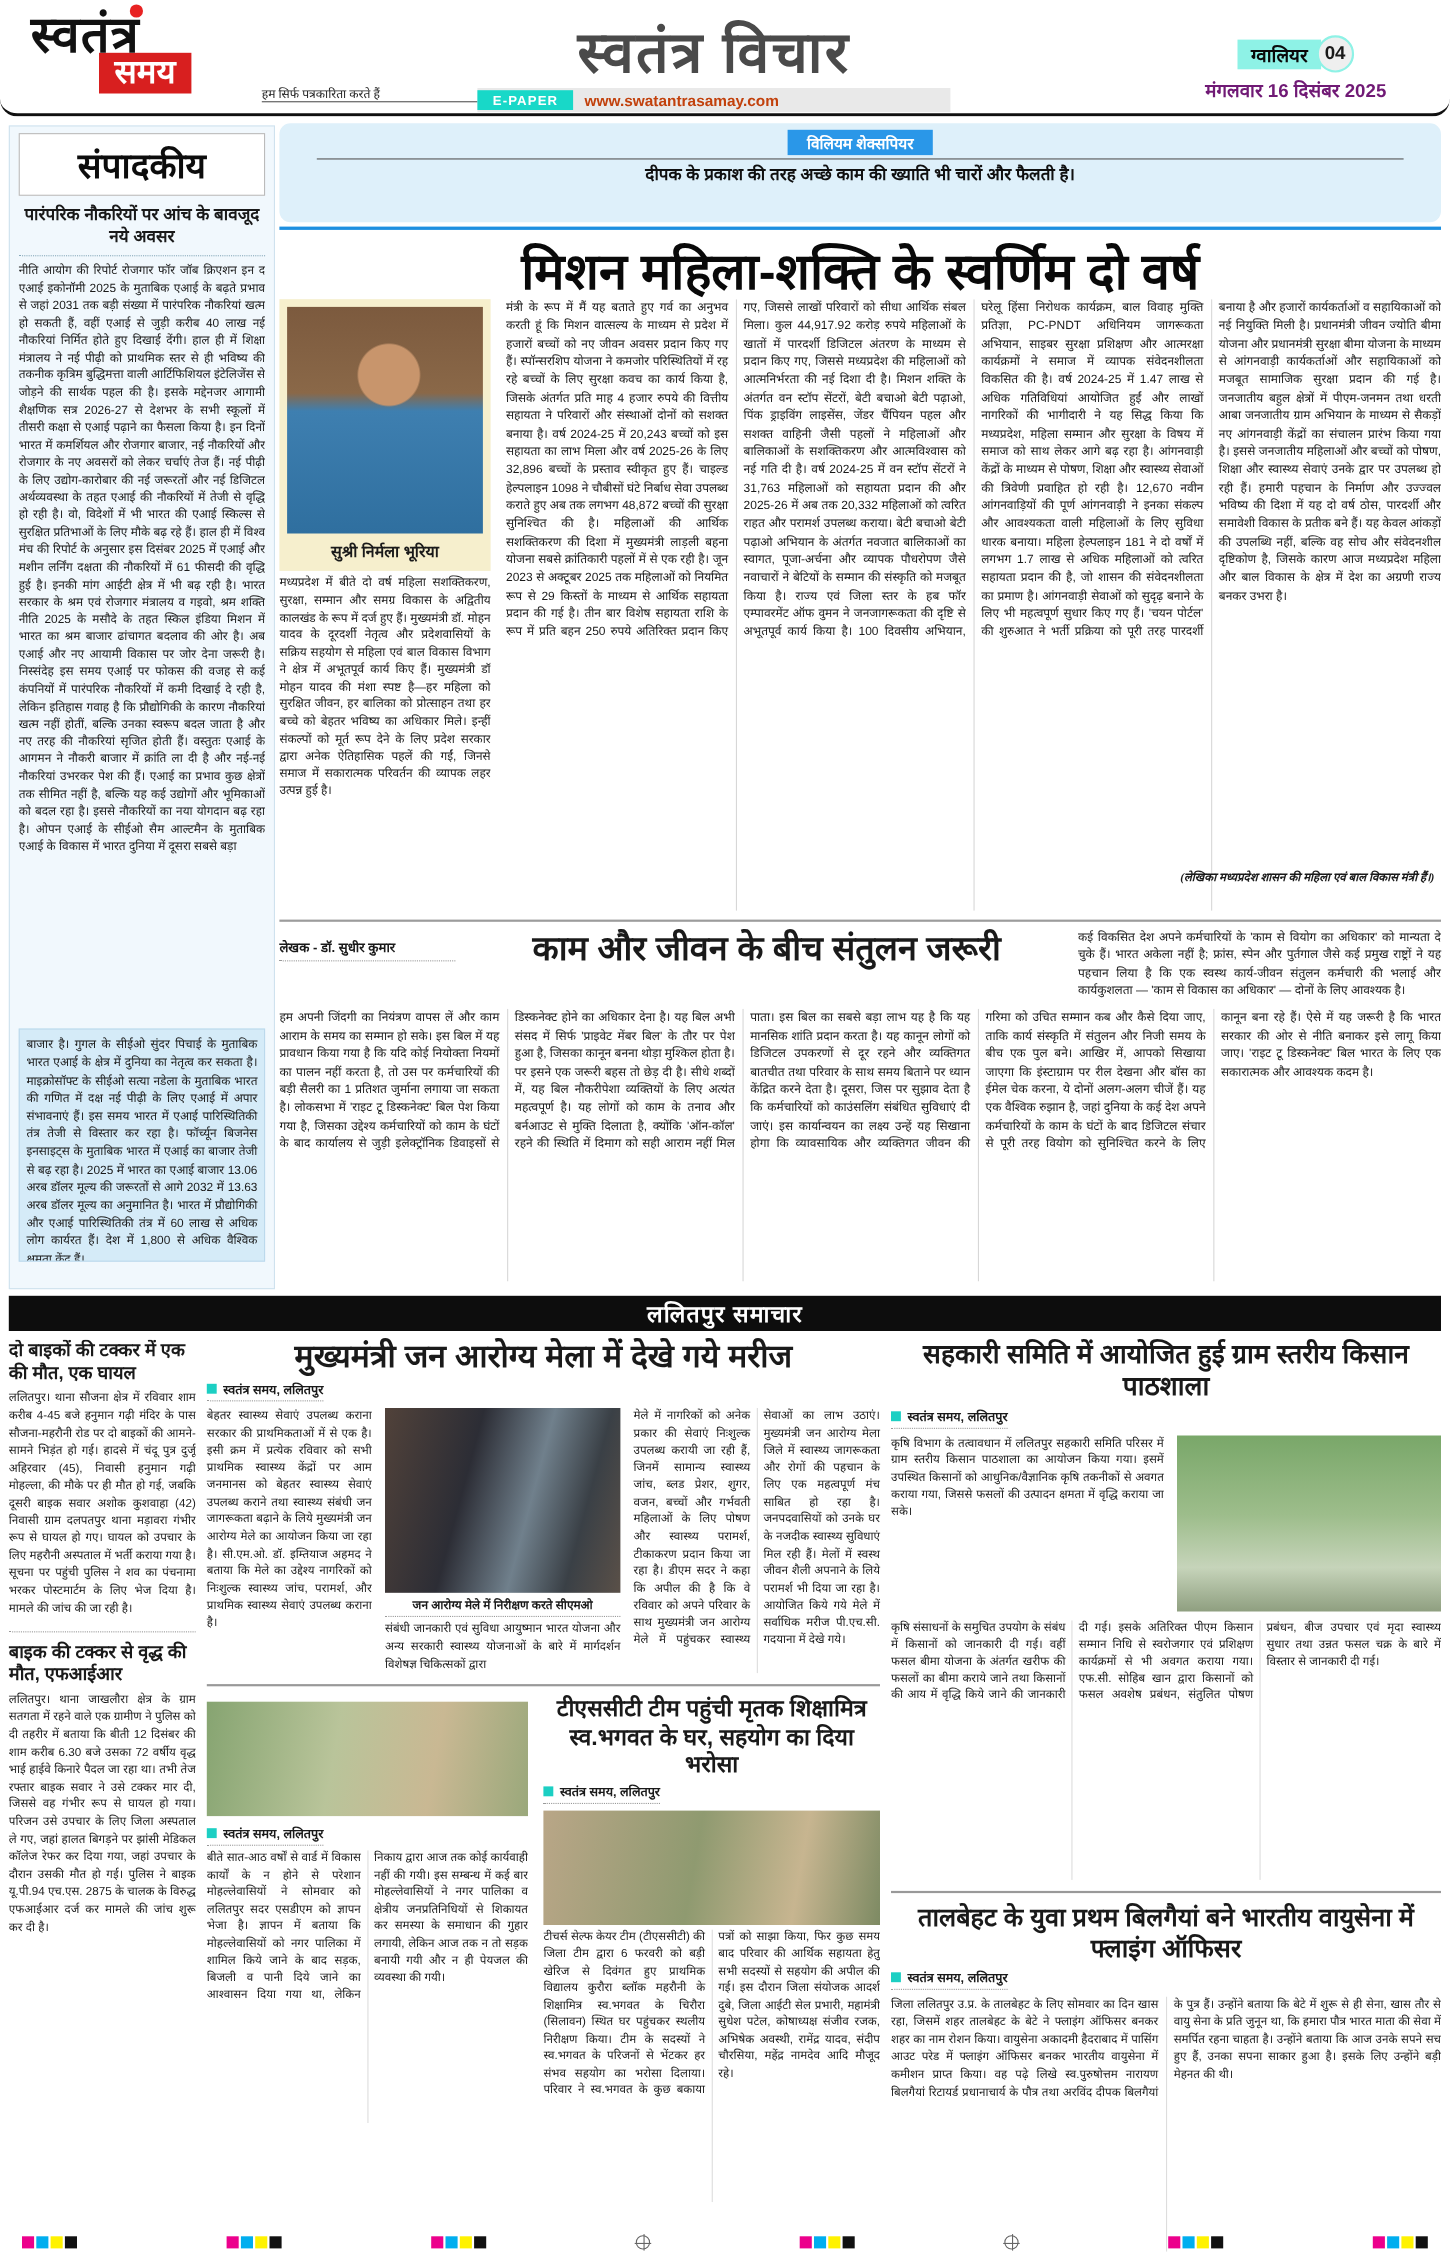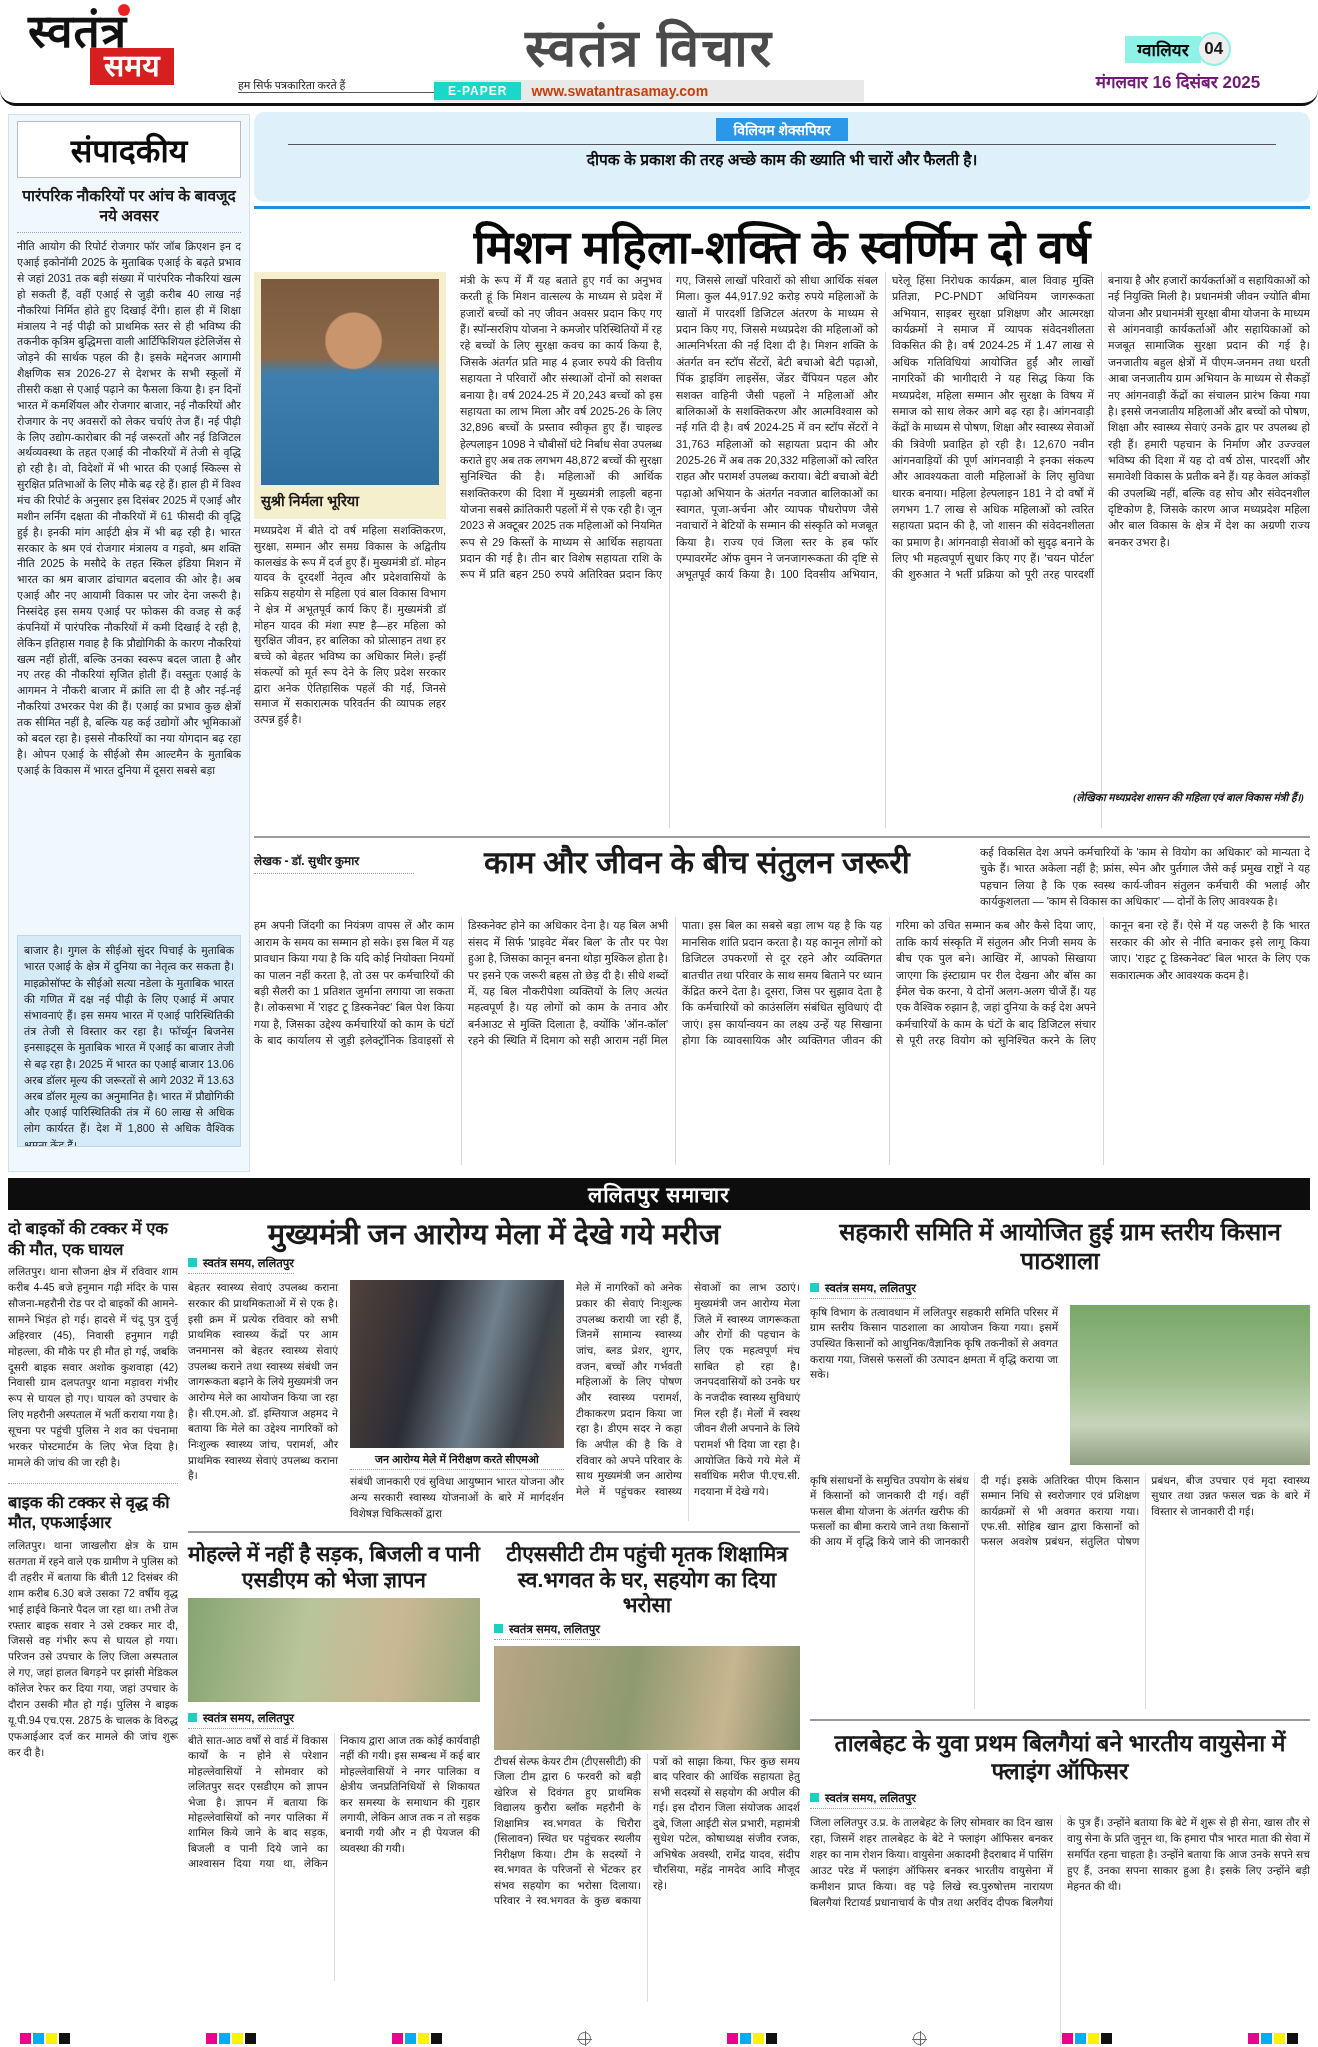--- a/index.html
+++ b/index.html
@@ -42,21 +42,21 @@
   .blue-rule { position:absolute; left:254px; top:206px; width:1056px; border-top:3px solid #1d8fe0; }
 
   
   .lead-headline { position:absolute; left:254px; top:214px; width:1056px; text-align:center; font-size:46px; font-weight:900; color:#090909; letter-spacing:0px; }
   .lead-article { position:absolute; left:254px; top:272px; width:1056px; height:556px; display:flex; gap:14px; }
   .lead-col1 { width:192px; flex:none; }
   .photo-frame { background:#f6efcd; padding:7px; }
   .portrait { height:206px; background:
       radial-gradient(circle at 52% 30%, #c8956c 0 16%, rgba(0,0,0,0) 17%),
       linear-gradient(180deg, #7c5a3e 0%, #8a6848 38%, #3e7fb0 46%, #2f6f9f 100%); }
-  .photo-caption { text-align:left; font-weight:900; font-size:14.5px; padding:5px 0 2px; }
+  .photo-caption { text-align:center; font-weight:900; font-size:14.5px; padding:5px 0 2px; }
   .lead-col1-text { font-size:10.8px; line-height:1.46; text-align:justify; margin-top:4px; height:280px; overflow:hidden; }
   .lead-cols { flex:1; column-count:4; column-gap:14px; column-rule:1px solid #d7d7d7; font-size:10.9px; line-height:1.5; text-align:justify; overflow:hidden; }
   .lead-footnote { position:absolute; right:14px; top:790px; width:300px; font-size:10.5px; font-style:italic; font-weight:bold; text-align:right; font-family:"Liberation Serif","DejaVu Serif",serif; }
 
   
   .worklife { position:absolute; left:254px; top:836px; width:1056px; height:334px; border-top:2px solid #9c9c9c; padding-top:6px; }
   .wl-head { display:flex; align-items:flex-start; gap:16px; }
   .wl-byline { width:160px; flex:none; font-size:12px; font-weight:bold; border-bottom:1px dotted #999; padding:8px 0 4px; }
   .wl-headline { flex:1; text-align:center; font-size:31px; font-weight:900; line-height:1.1; padding-top:2px; }
   .wl-intro { width:330px; flex:none; font-size:10.9px; line-height:1.5; text-align:justify; }
@@ -201,21 +201,20 @@
         <div class="cm-mid">
           <div class="cm-photo"></div>
           <div class="cm-caption">जन आरोग्य मेले में निरीक्षण करते सीएमओ</div>
           <div class="cm-mid-text">संबंधी जानकारी एवं सुविधा आयुष्मान भारत योजना और अन्य सरकारी स्वास्थ्य योजनाओं के बारे में मार्गदर्शन विशेषज्ञ चिकित्सकों द्वारा</div>
         </div>
         <div class="cm-colB">मेले में नागरिकों को अनेक प्रकार की सेवाएं निःशुल्क उपलब्ध करायी जा रही हैं, जिनमें सामान्य स्वास्थ्य जांच, ब्लड प्रेशर, शुगर, वजन, बच्चों और गर्भवती महिलाओं के लिए पोषण और स्वास्थ्य परामर्श, टीकाकरण प्रदान किया जा रहा है। डीएम सदर ने कहा कि अपील की है कि वे रविवार को अपने परिवार के साथ मुख्यमंत्री जन आरोग्य मेले में पहुंचकर स्वास्थ्य सेवाओं का लाभ उठाएं। मुख्यमंत्री जन आरोग्य मेला जिले में स्वास्थ्य जागरूकता और रोगों की पहचान के लिए एक महत्वपूर्ण मंच साबित हो रहा है। जनपदवासियों को उनके घर के नजदीक स्वास्थ्य सुविधाएं मिल रही हैं। मेलों में स्वस्थ जीवन शैली अपनाने के लिये परामर्श भी दिया जा रहा है। आयोजित किये गये मेले में सर्वाधिक मरीज पी.एच.सी. गदयाना में देखे गये।</div>
       </div>
     </div>
     <div class="mid-bottom">
       <div class="mb-art1">
-        <div class="mb-h1">मोहल्ले में नहीं है सड़क, बिजली व पानी एसडीएम को भेजा ज्ञापन</div>
         <div class="mb-photo"></div>
         <div class="byline-row">
           <span class="sq"></span>
           <span>स्वतंत्र समय, ललितपुर</span>
         </div>
         <div class="two-col" style="column-count:2;">बीते सात-आठ वर्षों से वार्ड में विकास कार्यों के न होने से परेशान मोहल्लेवासियों ने सोमवार को ललितपुर सदर एसडीएम को ज्ञापन भेजा है। ज्ञापन में बताया कि मोहल्लेवासियों को नगर पालिका में शामिल किये जाने के बाद सड़क, बिजली व पानी दिये जाने का आश्वासन दिया गया था, लेकिन निकाय द्वारा आज तक कोई कार्यवाही नहीं की गयी। इस सम्बन्ध में कई बार मोहल्लेवासियों ने नगर पालिका व क्षेत्रीय जनप्रतिनिधियों से शिकायत कर समस्या के समाधान की गुहार लगायी, लेकिन आज तक न तो सड़क बनायी गयी और न ही पेयजल की व्यवस्था की गयी।</div>
       </div>
       <div class="mb-art2">
         <div class="mb-h1">टीएससीटी टीम पहुंची मृतक शिक्षामित्र स्व.भगवत के घर, सहयोग का दिया भरोसा</div>
         <div class="byline-row">

